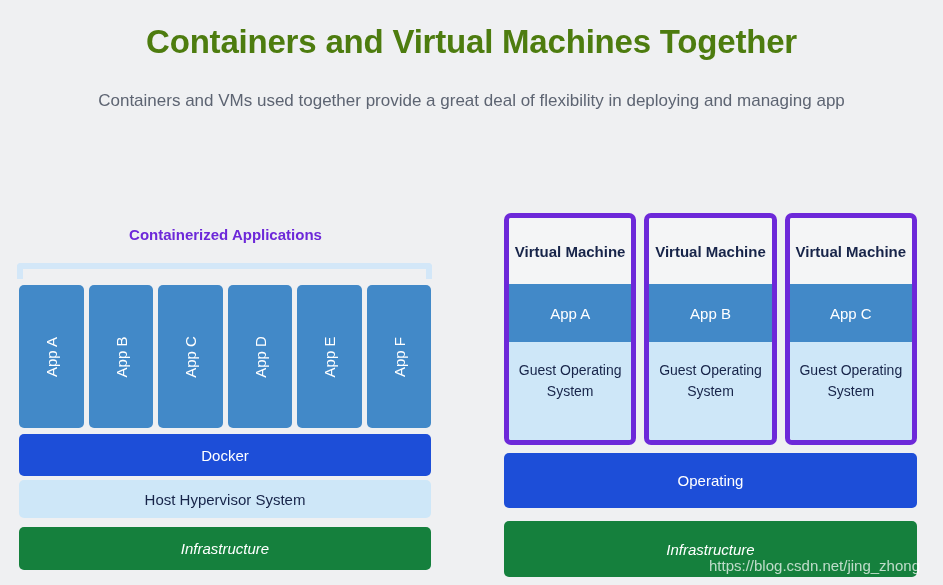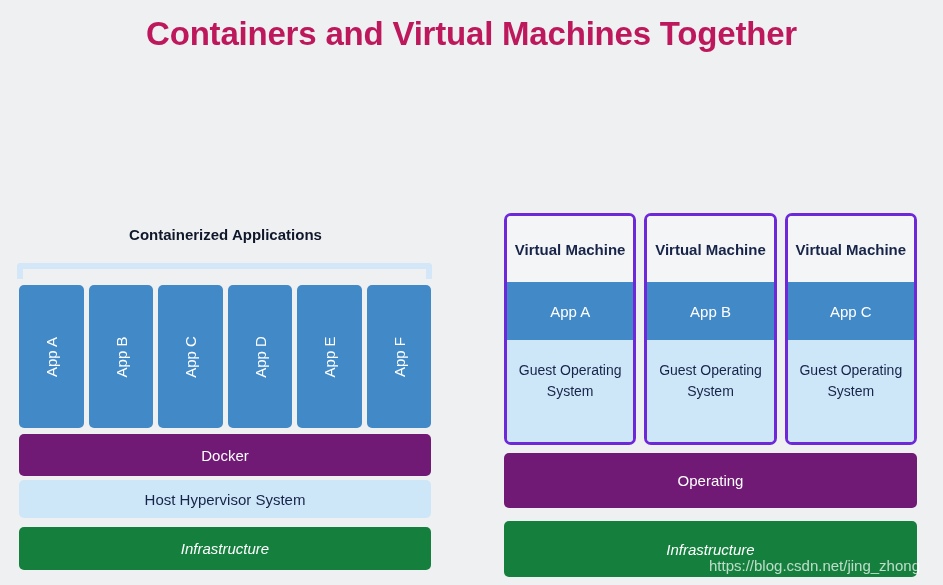--- a/index.html
+++ b/index.html
@@ -17,26 +17,26 @@
 
   
   #header {
     position: absolute;
     left: 0;
     top: 0;
     width: 943px;
     text-align: center;
   }
   #page-title {
-    margin: 8px;
+    margin: 16px;
     padding-top: 6px;
     font-size: 33px;
     font-weight: bold;
     line-height: 1.22;
-    color: #be185d;
+    color: #4d7c0f;
     letter-spacing: -0.2px;
   }
   #page-subtitle {
     margin: 0;
     padding-top: 11px;
     font-size: 17px;
     line-height: 1.42;
     color: #5d6472;
     font-weight: 400;
   }
@@ -44,34 +44,34 @@
   
   .bar {
     position: absolute;
     border-radius: 5px;
     display: flex;
     align-items: center;
     justify-content: center;
     font-size: 15px;
     box-sizing: border-box;
   }
-  .bar-blue   { background: #701a75; color: #ffffff; }
+  .bar-blue   { background: #1d4ed8; color: #ffffff; }
   .bar-lblue  { background: #cee7f8; color: #172449; }
   .bar-green  { background: #15803d; color: #ffffff; font-style: italic; }
 
   
   #left-col-title {
     position: absolute;
     left: 19px;
     top: 226px;
     width: 413px;
     text-align: center;
     font-size: 15px;
     font-weight: 600;
-    color: #0f172a;
+    color: #6d28d9;
   }
   #app-bracket {
     position: absolute;
     left: 17px;
     top: 263px;
     width: 415px;
     height: 16px;
     border: 6px solid #d3e7f8;
     border-bottom: none;
     border-radius: 4px 4px 0 0;
@@ -111,21 +111,21 @@
     position: absolute;
     left: 504px;
     top: 213px;
     width: 413px;
     height: 232px;
     display: flex;
     gap: 8px;
   }
   .vm-box {
     flex: 1 1 0;
-    border: 3px solid #6d28d9;
+    border: 5px solid #6d28d9;
     border-radius: 7px;
     overflow: hidden;
     display: flex;
     flex-direction: column;
     background: #f4f5f6;
     box-sizing: border-box;
   }
   .vm-header {
     height: 66px;
     background: #f4f5f6;
@@ -173,20 +173,21 @@
     color: rgba(255,255,255,0.72);
     white-space: nowrap;
     pointer-events: none;
   }
 </style>
 </head>
 <body>
 
 <div id="header">
   <h1 id="page-title">Containers and Virtual Machines Together</h1>
+  <p id="page-subtitle">Containers and VMs used together provide a great deal of flexibility in deploying and managing app</p>
 </div>
 
 <div id="left-col-title">Containerized Applications</div>
 
 <div id="app-bracket"></div>
 
 <div id="app-row">
   <div class="app-box">
     <span class="app-box-label">App A</span>
   </div>

